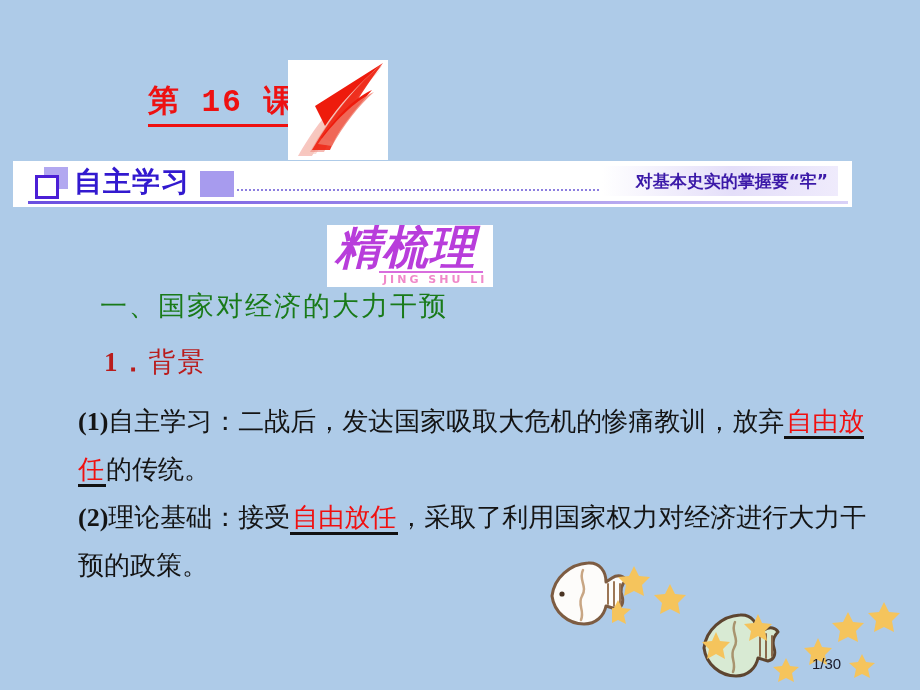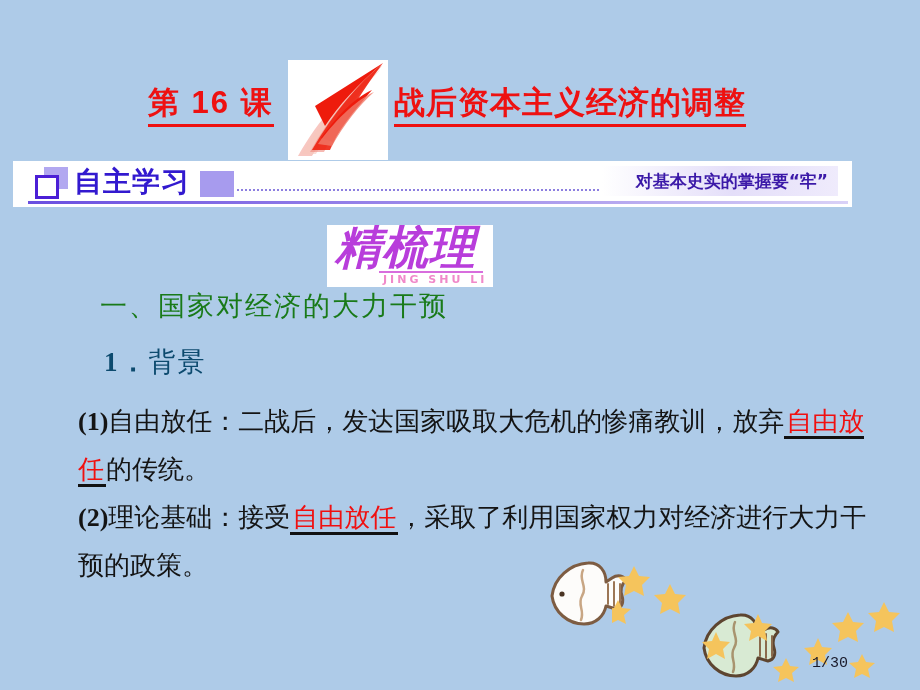--- a/index.html
+++ b/index.html
@@ -34,21 +34,21 @@
     position: absolute;
     left: 148px;
     top: 26px;
     font-size: 31px;
     font-weight: bold;
     color: #ee1111;
     letter-spacing: 2px;
     border-bottom: 3px solid #ee1111;
     padding-bottom: 2px;
     line-height: 38px;
-    font-family: Liberation Sans, sans-serif;
+    font-family: Liberation Mono, monospace;
     white-space: nowrap;
   }
   .title-logo {
     position: absolute;
     left: 288px;
     top: 2px;
     width: 100px;
     height: 100px;
     background: #ffffff;
     overflow: hidden;
@@ -229,21 +229,21 @@
     color: #197a19;
     letter-spacing: 2px;
     white-space: nowrap;
   }
   .heading-2 {
     position: absolute;
     left: 104px;
     top: 56px;
     font-size: 27px;
     line-height: 36px;
-    color: #0c4a6e;
+    color: #b91c1c;
     letter-spacing: 2px;
     white-space: nowrap;
   }
   .heading-2 b { font-weight: bold; }
 
   .para {
     position: absolute;
     left: 78px;
     width: 800px;
     font-size: 26px;
@@ -266,21 +266,21 @@
   .fish-2 { left: 700px; top: 610px; }
   .stars { left: 612px; top: 562px; }
 
   .pagenum {
     position: absolute;
     left: 812px;
     top: 655px;
     font-size: 15px;
     line-height: 18px;
     color: #1a1a2a;
-    font-family: Liberation Mono, monospace;
+    font-family: Liberation Sans, sans-serif;
   }
 </style>
 </head>
 <body>
 
 <div class="slide">
 
   <div class="title-row">
     <div class="title-left">第 16 课</div>
 
@@ -289,21 +289,20 @@
         <path d="M10 96 C 30 60, 58 28, 94 6 C 70 32, 44 62, 24 96 Z" fill="#f5b4ac" opacity="0.75"></path>
         <path d="M14 94 C 34 58, 60 30, 92 10 C 68 36, 44 64, 28 94 Z" fill="#f6c6bd" opacity="0.6"></path>
         <path d="M22 92 C 42 56, 66 28, 94 4 C 74 30, 52 60, 36 92 Z" fill="#ef7f72" opacity="0.55"></path>
         <path d="M24 90 C 46 52, 70 24, 95 3 C 78 26, 56 58, 42 90 Z" fill="#ee2211" opacity="0.9"></path>
         <path d="M27 46 L 95 3 C 70 24, 50 46, 37 66 L 27 46 Z" fill="#ee1b0c"></path>
         <path d="M33 78 C 52 52, 70 36, 84 30 C 74 42, 56 62, 45 82 Z" fill="#ee1b0c"></path>
         <path d="M30 84 C 50 56, 72 38, 86 32 C 72 44, 55 66, 44 86 Z" fill="#f07a6a" opacity="0.8"></path>
       </svg>
     </div>
 
-    <div class="title-right">战后资本主义经济的调整</div>
   </div>
 
   <div class="banner">
     <div class="banner-inner">
       <div class="banner-icon">
         <div class="sq-back"></div>
         <div class="sq-front"></div>
       </div>
       <div class="banner-label">自主学习</div>
       <div class="banner-block"></div>
@@ -323,21 +322,21 @@
 
   <div class="content">
 
     <div class="heading-1">一、国家对经济的大力干预</div>
 
     <div class="heading-2">
       <b>1．</b><span>背景</span>
     </div>
 
     <div class="para para-1">
-      <span class="lead">(1)</span><span>自由放任：二战后，发达国家吸取大危机的惨痛教训，放弃</span><span class="blank">自由放任</span><span>的传统。</span>
+      <span class="lead">(1)</span><span>自主学习：二战后，发达国家吸取大危机的惨痛教训，放弃</span><span class="blank">自由放任</span><span>的传统。</span>
     </div>
 
     <div class="para para-2">
       <span class="lead">(2)</span><span>理论基础：接受</span><span class="blank">自由放任</span><span>，采取了利用国家权力对经济进行大力干预的政策。</span>
     </div>
   </div>
 
   <div class="deco fish-1">
     <svg width="82" height="72" viewBox="0 0 82 72" aria-hidden="true">
       <path d="M4 38 C 6 20, 22 6, 40 5 C 52 4, 58 14, 58 24 L 64 20 C 70 16, 76 18, 78 22

